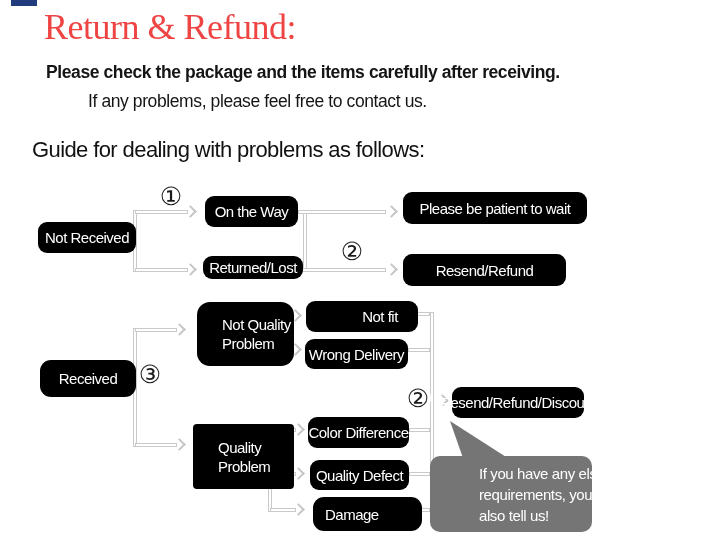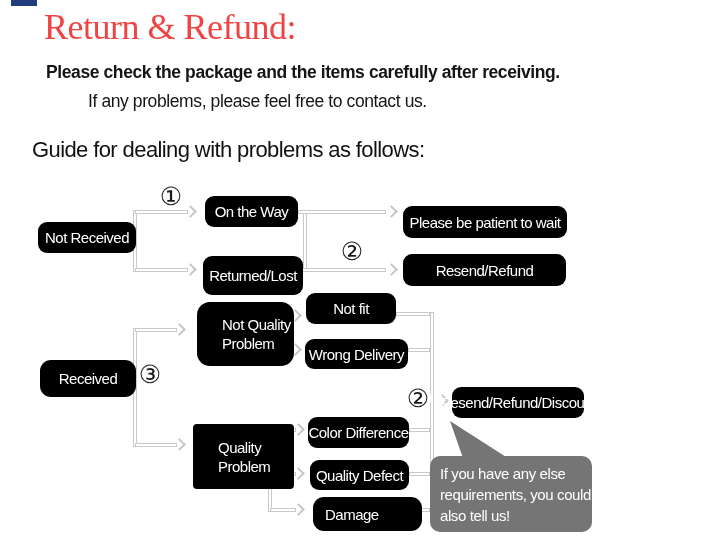--- a/index.html
+++ b/index.html
@@ -19,40 +19,40 @@
   .guide{position:absolute;left:32px;top:137px;font-size:22px;color:#111;letter-spacing:-0.6px;white-space:nowrap;}
   
   .node{
     position:absolute;background:#000000;color:#fff;border-radius:9px;
     display:flex;align-items:center;justify-content:center;
     font-size:15px;letter-spacing:-0.5px;white-space:nowrap;line-height:19px;
   }
   .node.left{justify-content:flex-start;padding-left:25px;white-space:normal;}
   #n-not-received{left:38px;top:222px;width:98px;height:31px;}
   #n-on-the-way{left:205px;top:196px;width:93px;height:31px;}
-  #n-returned-lost{left:203px;top:256px;width:100px;height:39px;}
-  #n-be-patient{left:403px;top:206px;width:164px;height:32px;}
+  #n-returned-lost{left:203px;top:256px;width:100px;height:23px;}
+  #n-be-patient{left:403px;top:192px;width:184px;height:32px;}
   #n-resend-refund{left:403px;top:254px;width:163px;height:32px;}
   #n-received{left:40px;top:360px;width:96px;height:37px;border-radius:11px;padding-left:0;}
   #n-not-quality{left:197px;top:302px;width:72px;height:64px;border-radius:13px;}
-  #n-not-fit{left:306px;top:293px;width:90px;height:31px;}
+  #n-not-fit{left:306px;top:301px;width:76px;height:31px;padding-left:36px;}
   #n-wrong-delivery{left:305px;top:339px;width:103px;height:30px;}
   #n-quality-problem{left:193px;top:424px;width:76px;height:65px;border-radius:4px;}
   #n-color-difference{left:308px;top:417px;width:101px;height:31px;}
   #n-quality-defect{left:310px;top:460px;width:99px;height:30px;}
   #n-damage{left:313px;top:497px;width:97px;height:34px;justify-content:flex-start;padding-left:12px;border-radius:11px;}
   #n-discount{left:452px;top:387px;width:132px;height:31px;}
   
   .bubble{
     position:absolute;left:430px;top:456px;width:162px;height:76px;
     background:#757575;color:#fff;border-radius:10px;
     font-size:15px;letter-spacing:-0.4px;line-height:21px;padding:7px 0 0 10px;
     box-sizing:border-box;
   }
-  .bubble span{display:block;white-space:nowrap;}
+  .bubble span{display:block;white-space:nowrap;margin-left:39px;}
   .bubble-tail{
     position:absolute;left:450px;top:421px;width:70px;height:40px;background:#757575;
     clip-path:polygon(0 0, 89% 100%, 20% 100%);
   }
   
   .line{position:absolute;background:#fff;border:1px solid #c9c9c9;box-sizing:border-box;}
   .hline{height:4px;}
   .vline{width:4px;}
   #v1{left:133px;top:210px;height:62px;}
   #v2{left:303px;top:210px;height:62px;}

